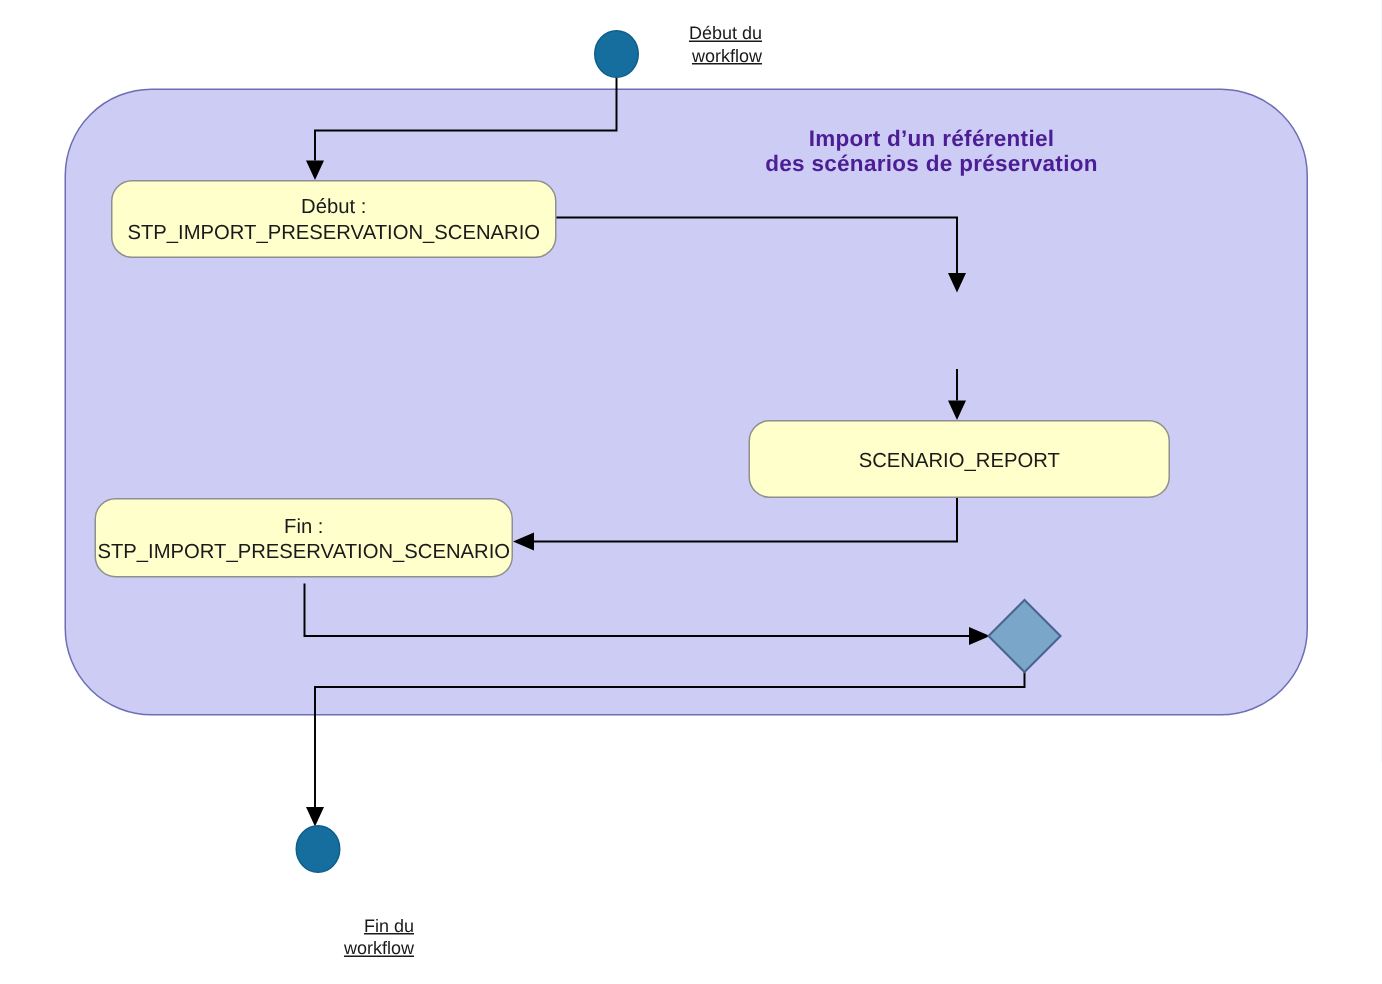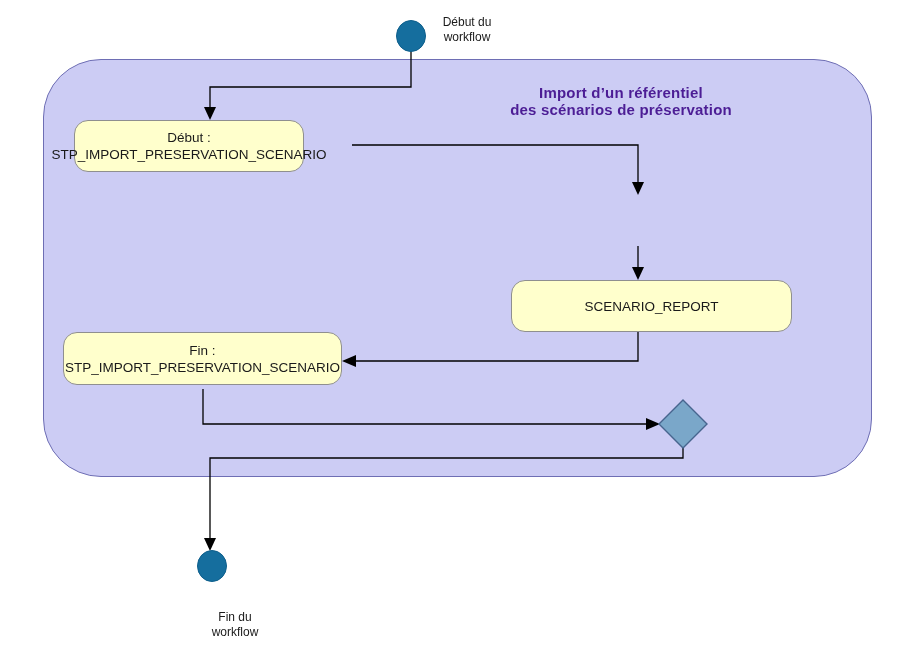--- a/index.html
+++ b/index.html
@@ -27,27 +27,27 @@
   }
   svg.connectors{position:absolute; left:0; top:0; z-index:2;}
   svg.connectors polyline{fill:none; stroke:var(--edge); stroke-width:1.3;}
   svg.connectors polygon.head{fill:var(--edge); stroke:none;}
   .activity{
     position:absolute; z-index:3; box-sizing:border-box;
     background:var(--activity-fill); border:1.4px solid var(--activity-border);
     border-radius:14px; display:flex; align-items:center; justify-content:center;
     text-align:center; font-size:13.5px; line-height:17px; white-space:pre-line;
   }
-  .box-debut{left:74px;  top:120px; width:230px; height:52px;}
+  .box-debut{left:74px;  top:120px; width:297px; height:52px;}
   .box-backup{left:499px; top:195px; width:281px; height:51px;}
-  .box-report{left:511px; top:280px; width:281px; height:52px;}
+  .box-report{left:499px; top:280px; width:281px; height:52px;}
   .box-fin{left:63px;   top:332px; width:279px; height:53px;}
   .node-label{
     position:absolute; z-index:3; font-size:12px; line-height:14.5px;
-    text-align:center; white-space:pre-line;
+    text-align:right; white-space:pre-line;text-decoration:underline;
   }
   .start-label{left:426px; top:15px;  width:82px;}
   .end-label{left:194px;  top:610px; width:82px;}
   .condition-label{
     position:absolute; left:320px; top:390px; width:320px; z-index:3;
     font-size:12px; line-height:14px; text-align:center; white-space:pre-line;
   }
   .shape-circle{fill:var(--node-fill); stroke:var(--node-border); stroke-width:1;}
   .shape-diamond{fill:var(--diamond-fill); stroke:var(--diamond-border); stroke-width:1.4;}
 </style>

